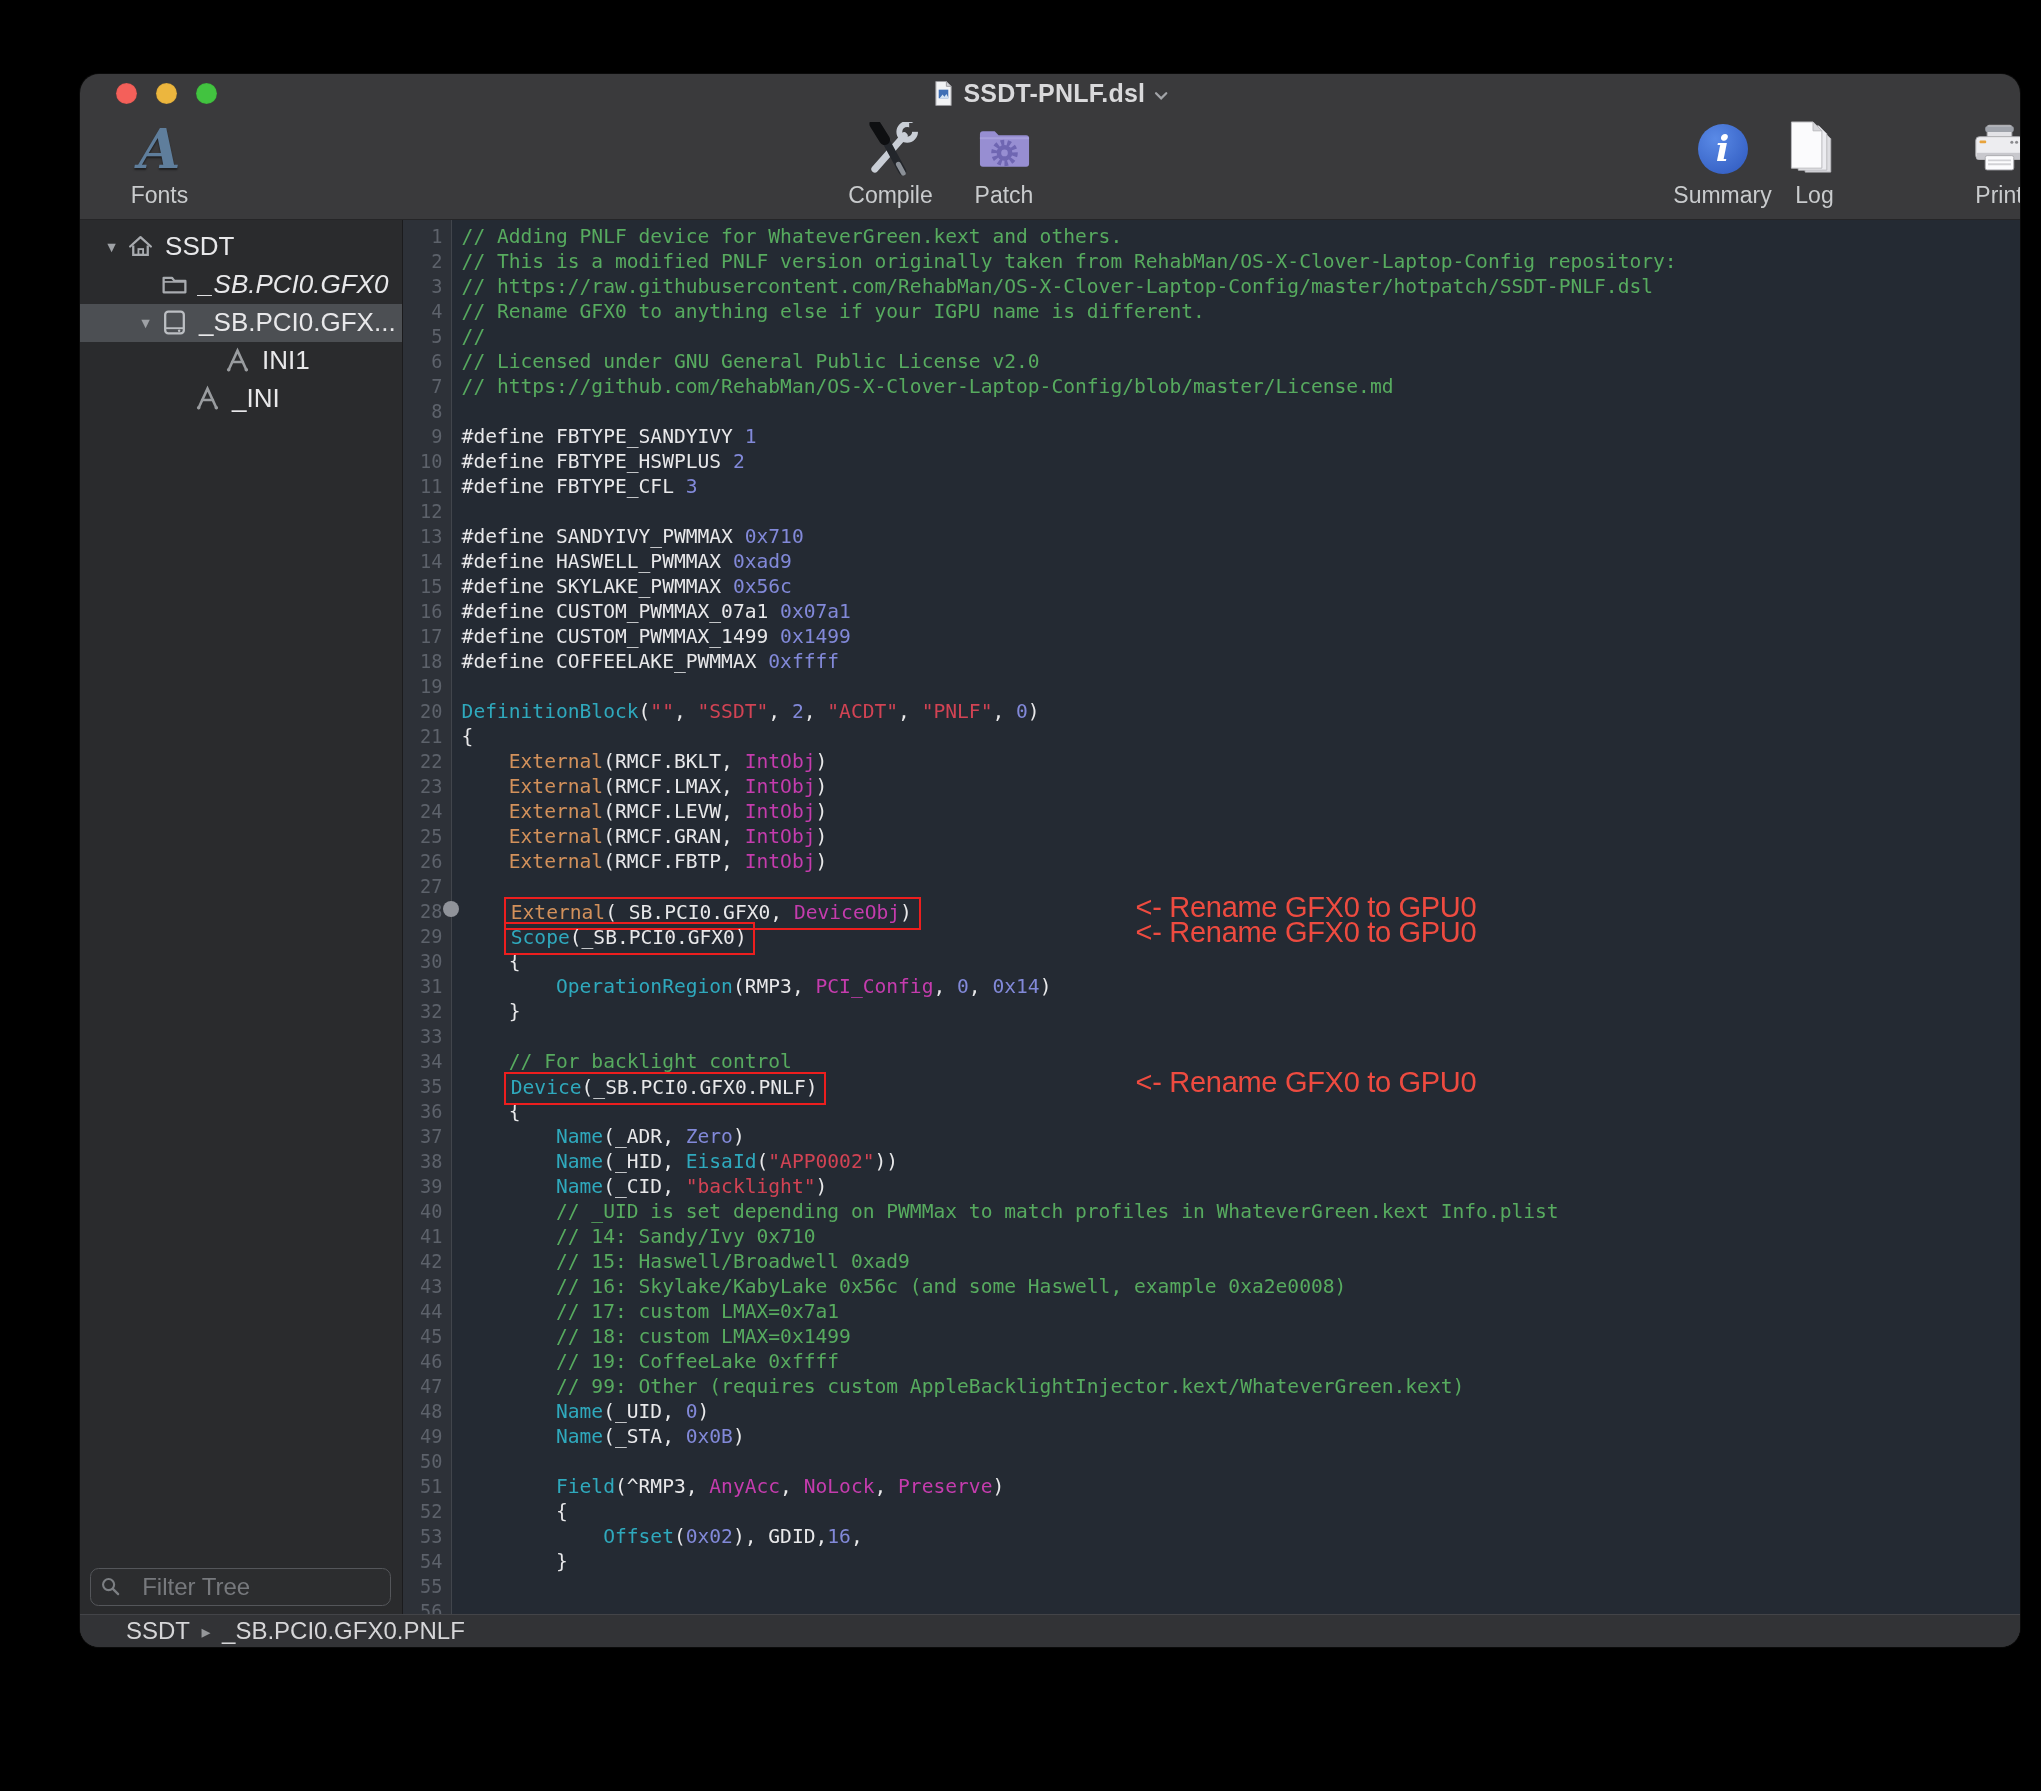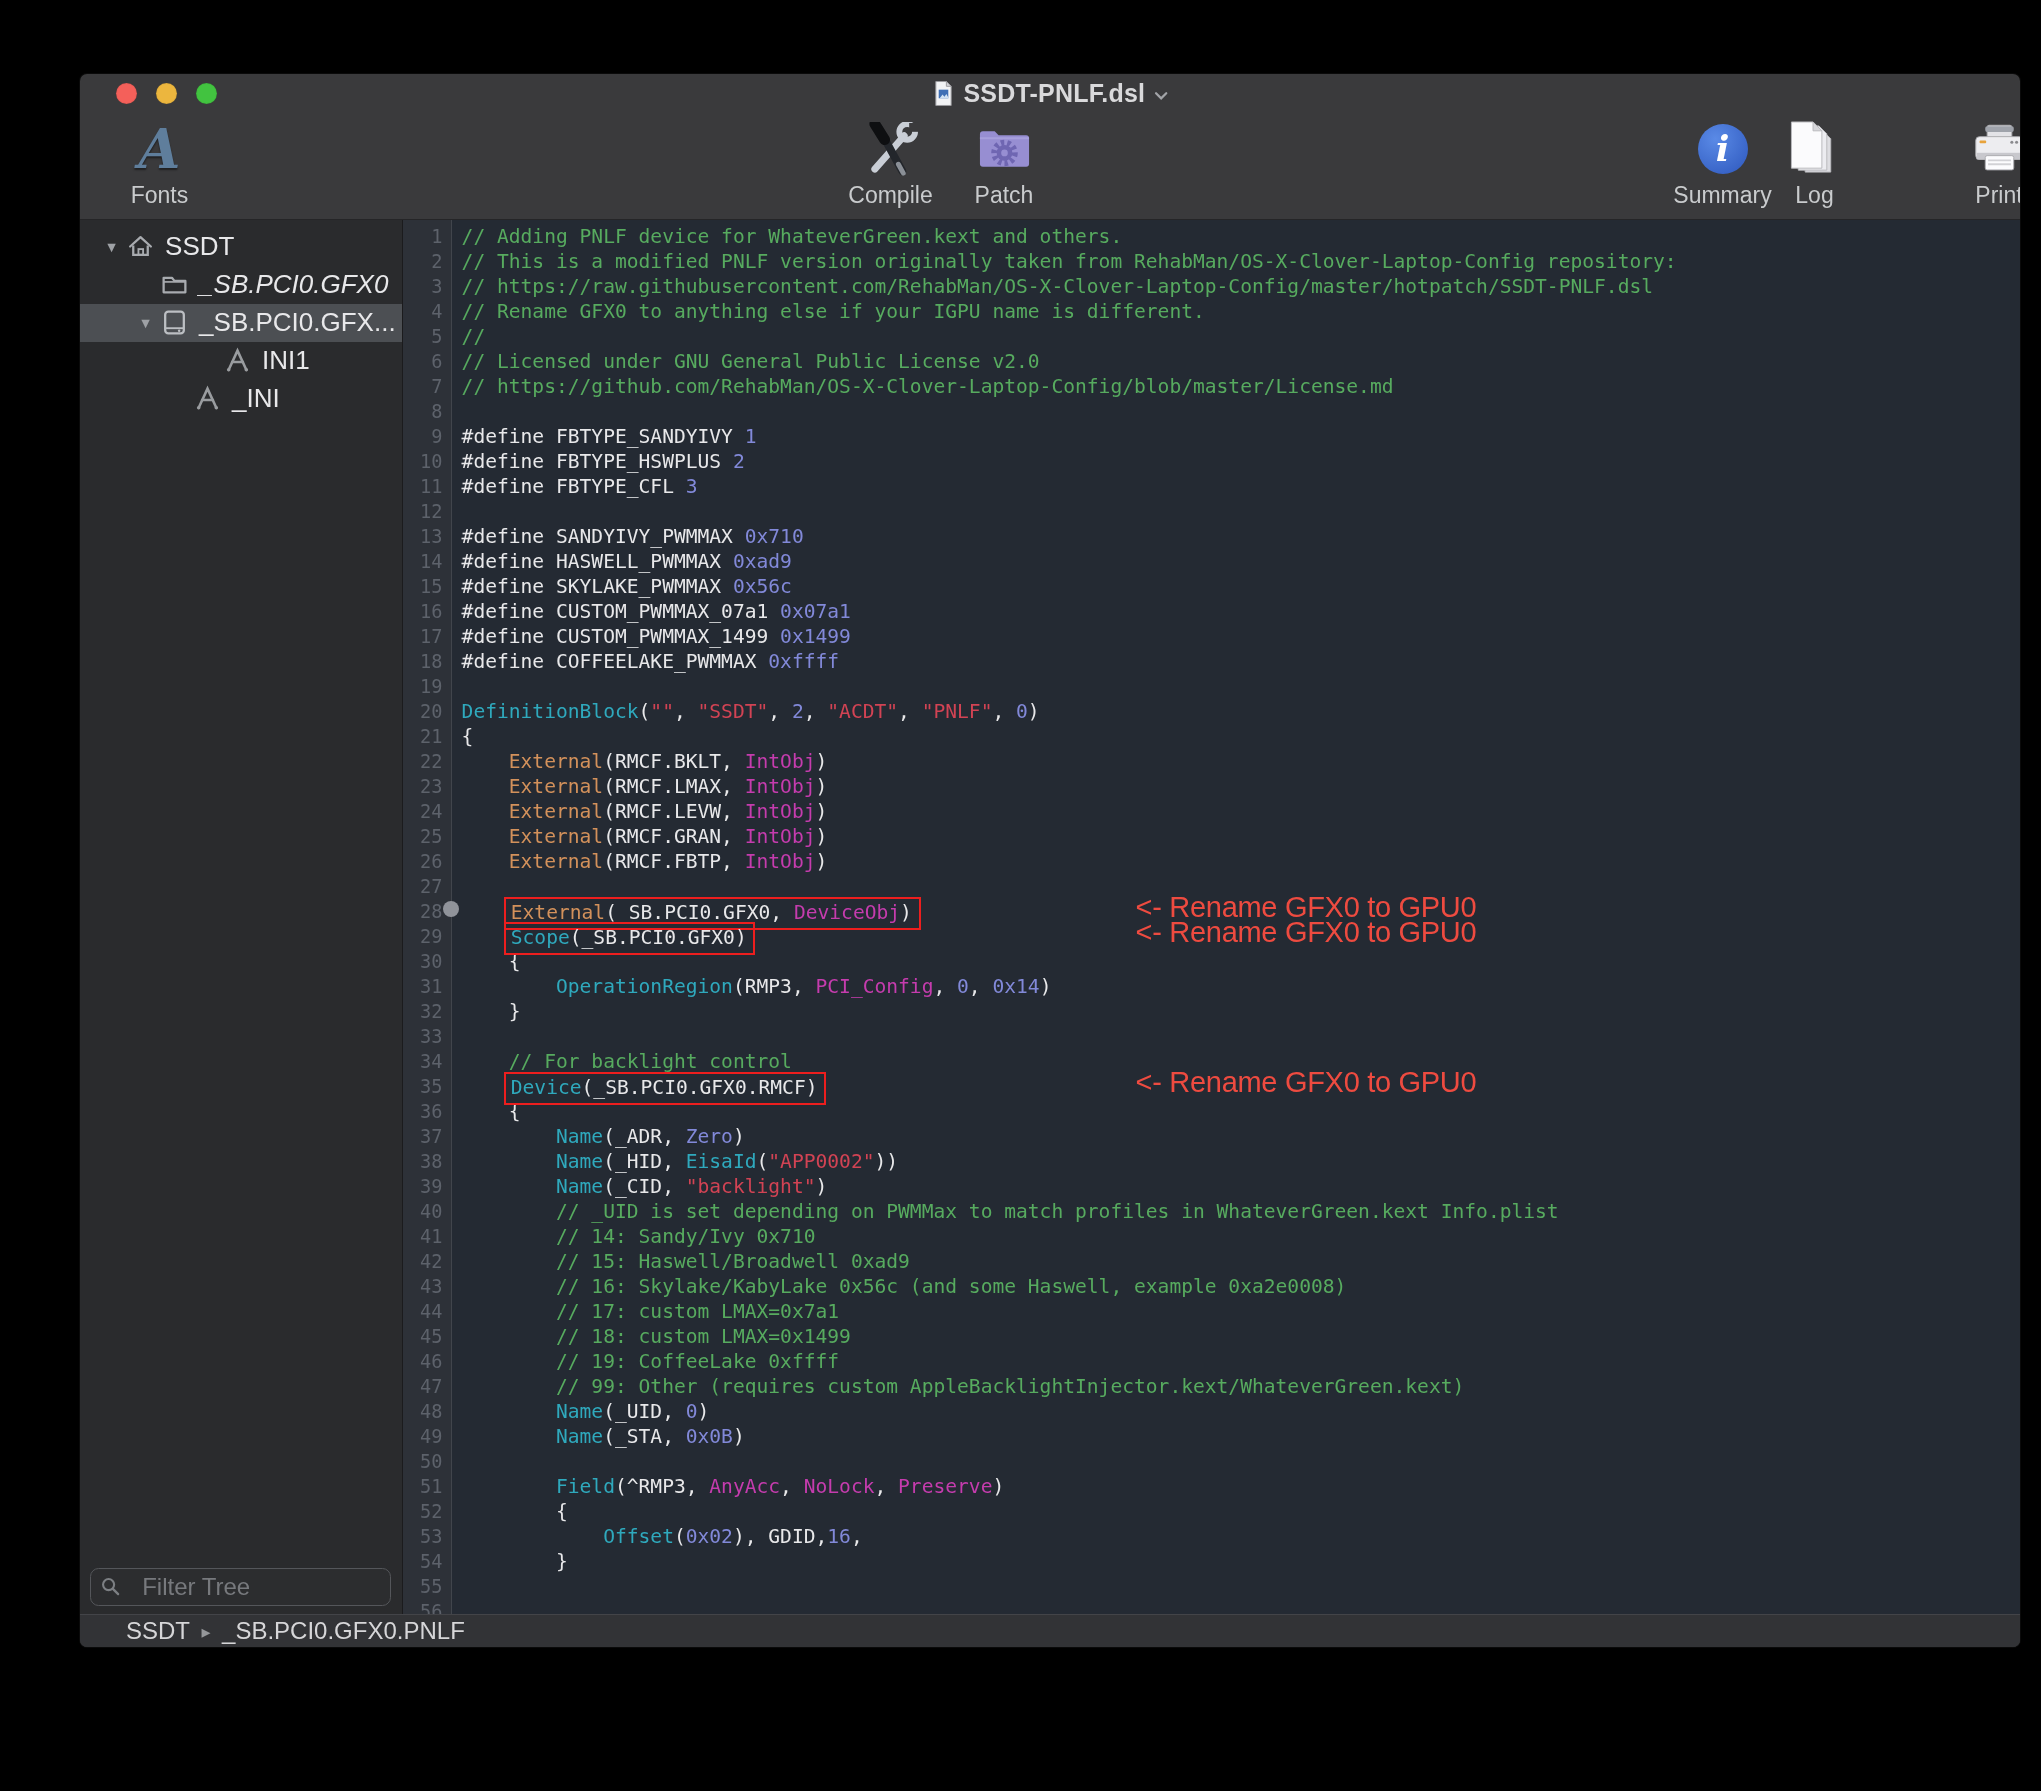--- a/index.html
+++ b/index.html
@@ -1,18 +1,18 @@
 <!DOCTYPE html>
 <html><head>
 <meta charset="utf-8">
 <style>
   html,body{margin:0;padding:0;background:#000;width:2042px;height:1791px;overflow:hidden;
             font-family:"Liberation Sans",sans-serif;-webkit-font-smoothing:antialiased;}
   .window{position:absolute;left:80px;top:74px;width:1940px;height:1573px;background:#3a3a3c;
-          border-radius:7px;overflow:hidden;display:flex;flex-direction:column;
+          border-radius:19px;overflow:hidden;display:flex;flex-direction:column;
           box-shadow:0 0 0 1px #0a0a0a;}
   
   .titlebar{height:38px;flex:0 0 38px;position:relative;display:flex;align-items:center;}
   .lights{position:absolute;left:36px;top:0;height:100%;display:flex;align-items:center;gap:19px;}
   .light{width:21px;height:21px;border-radius:50%;box-shadow:inset 0 0 1px rgba(0,0,0,.35);}
   .light.red{background:#f4605a;} .light.yellow{background:#ecb63e;} .light.green{background:#42c340;}
   .title-group{margin:0 auto;display:flex;align-items:center;gap:8.6px;padding-top:1.9px;}
   .title-text{color:#d9d9db;font-size:25px;font-weight:700;letter-spacing:0.2px;}
   
   .toolbar{height:107px;flex:0 0 107px;position:relative;border-bottom:1px solid #252527;}
@@ -328,21 +328,21 @@
           <div class="code-line"><span class="tok-p">    </span><span class="tok-o">External</span><span class="tok-p">(RMCF.GRAN, </span><span class="tok-t">IntObj</span><span class="tok-p">)</span></div>
           <div class="code-line"><span class="tok-p">    </span><span class="tok-o">External</span><span class="tok-p">(RMCF.FBTP, </span><span class="tok-t">IntObj</span><span class="tok-p">)</span></div>
           <div class="code-line"></div>
           <div class="code-line"><span class="tok-p">    </span><span class="redbox"><span class="tok-o">External</span><span class="tok-p">(_SB.PCI0.GFX0, </span><span class="tok-t">DeviceObj</span><span class="tok-p">)</span></span><span class="ann">&lt;- Rename GFX0 to GPU0</span></div>
           <div class="code-line"><span class="tok-p">    </span><span class="redbox"><span class="tok-k">Scope</span><span class="tok-p">(_SB.PCI0.GFX0)</span></span><span class="ann">&lt;- Rename GFX0 to GPU0</span></div>
           <div class="code-line"><span class="tok-p">    {</span></div>
           <div class="code-line"><span class="tok-p">        </span><span class="tok-k">OperationRegion</span><span class="tok-p">(RMP3, </span><span class="tok-t">PCI_Config</span><span class="tok-p">, </span><span class="tok-n">0</span><span class="tok-p">, </span><span class="tok-n">0x14</span><span class="tok-p">)</span></div>
           <div class="code-line"><span class="tok-p">    }</span></div>
           <div class="code-line"></div>
           <div class="code-line"><span class="tok-c">    // For backlight control</span></div>
-          <div class="code-line"><span class="tok-p">    </span><span class="redbox"><span class="tok-k">Device</span><span class="tok-p">(_SB.PCI0.GFX0.RMCF)</span></span><span class="ann">&lt;- Rename GFX0 to GPU0</span></div>
+          <div class="code-line"><span class="tok-p">    </span><span class="redbox"><span class="tok-k">Device</span><span class="tok-p">(_SB.PCI0.GFX0.PNLF)</span></span><span class="ann">&lt;- Rename GFX0 to GPU0</span></div>
           <div class="code-line"><span class="tok-p">    {</span></div>
           <div class="code-line"><span class="tok-p">        </span><span class="tok-k">Name</span><span class="tok-p">(_ADR, </span><span class="tok-n">Zero</span><span class="tok-p">)</span></div>
           <div class="code-line"><span class="tok-p">        </span><span class="tok-k">Name</span><span class="tok-p">(_HID, </span><span class="tok-k">EisaId</span><span class="tok-p">(</span><span class="tok-s">"APP0002"</span><span class="tok-p">))</span></div>
           <div class="code-line"><span class="tok-p">        </span><span class="tok-k">Name</span><span class="tok-p">(_CID, </span><span class="tok-s">"backlight"</span><span class="tok-p">)</span></div>
           <div class="code-line"><span class="tok-c">        // _UID is set depending on PWMMax to match profiles in WhateverGreen.kext Info.plist</span></div>
           <div class="code-line"><span class="tok-c">        // 14: Sandy/Ivy 0x710</span></div>
           <div class="code-line"><span class="tok-c">        // 15: Haswell/Broadwell 0xad9</span></div>
           <div class="code-line"><span class="tok-c">        // 16: Skylake/KabyLake 0x56c (and some Haswell, example 0xa2e0008)</span></div>
           <div class="code-line"><span class="tok-c">        // 17: custom LMAX=0x7a1</span></div>
           <div class="code-line"><span class="tok-c">        // 18: custom LMAX=0x1499</span></div>

